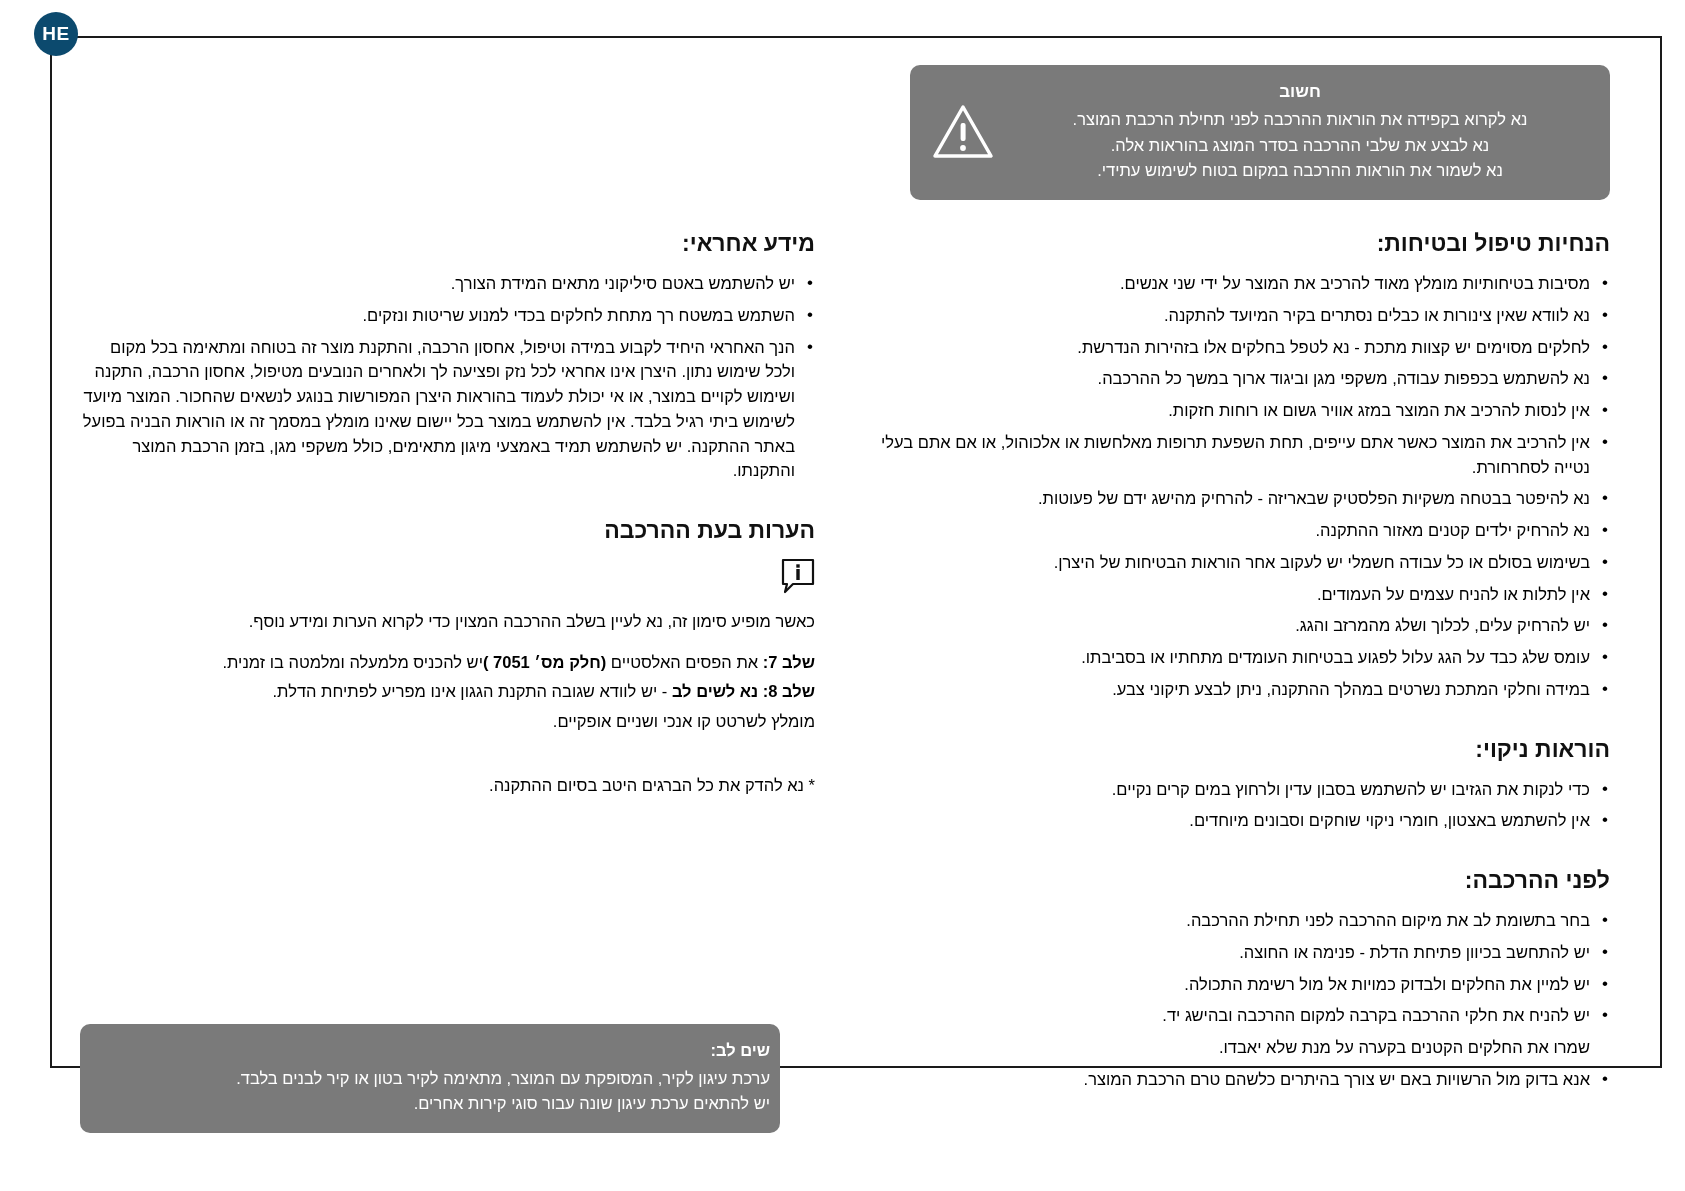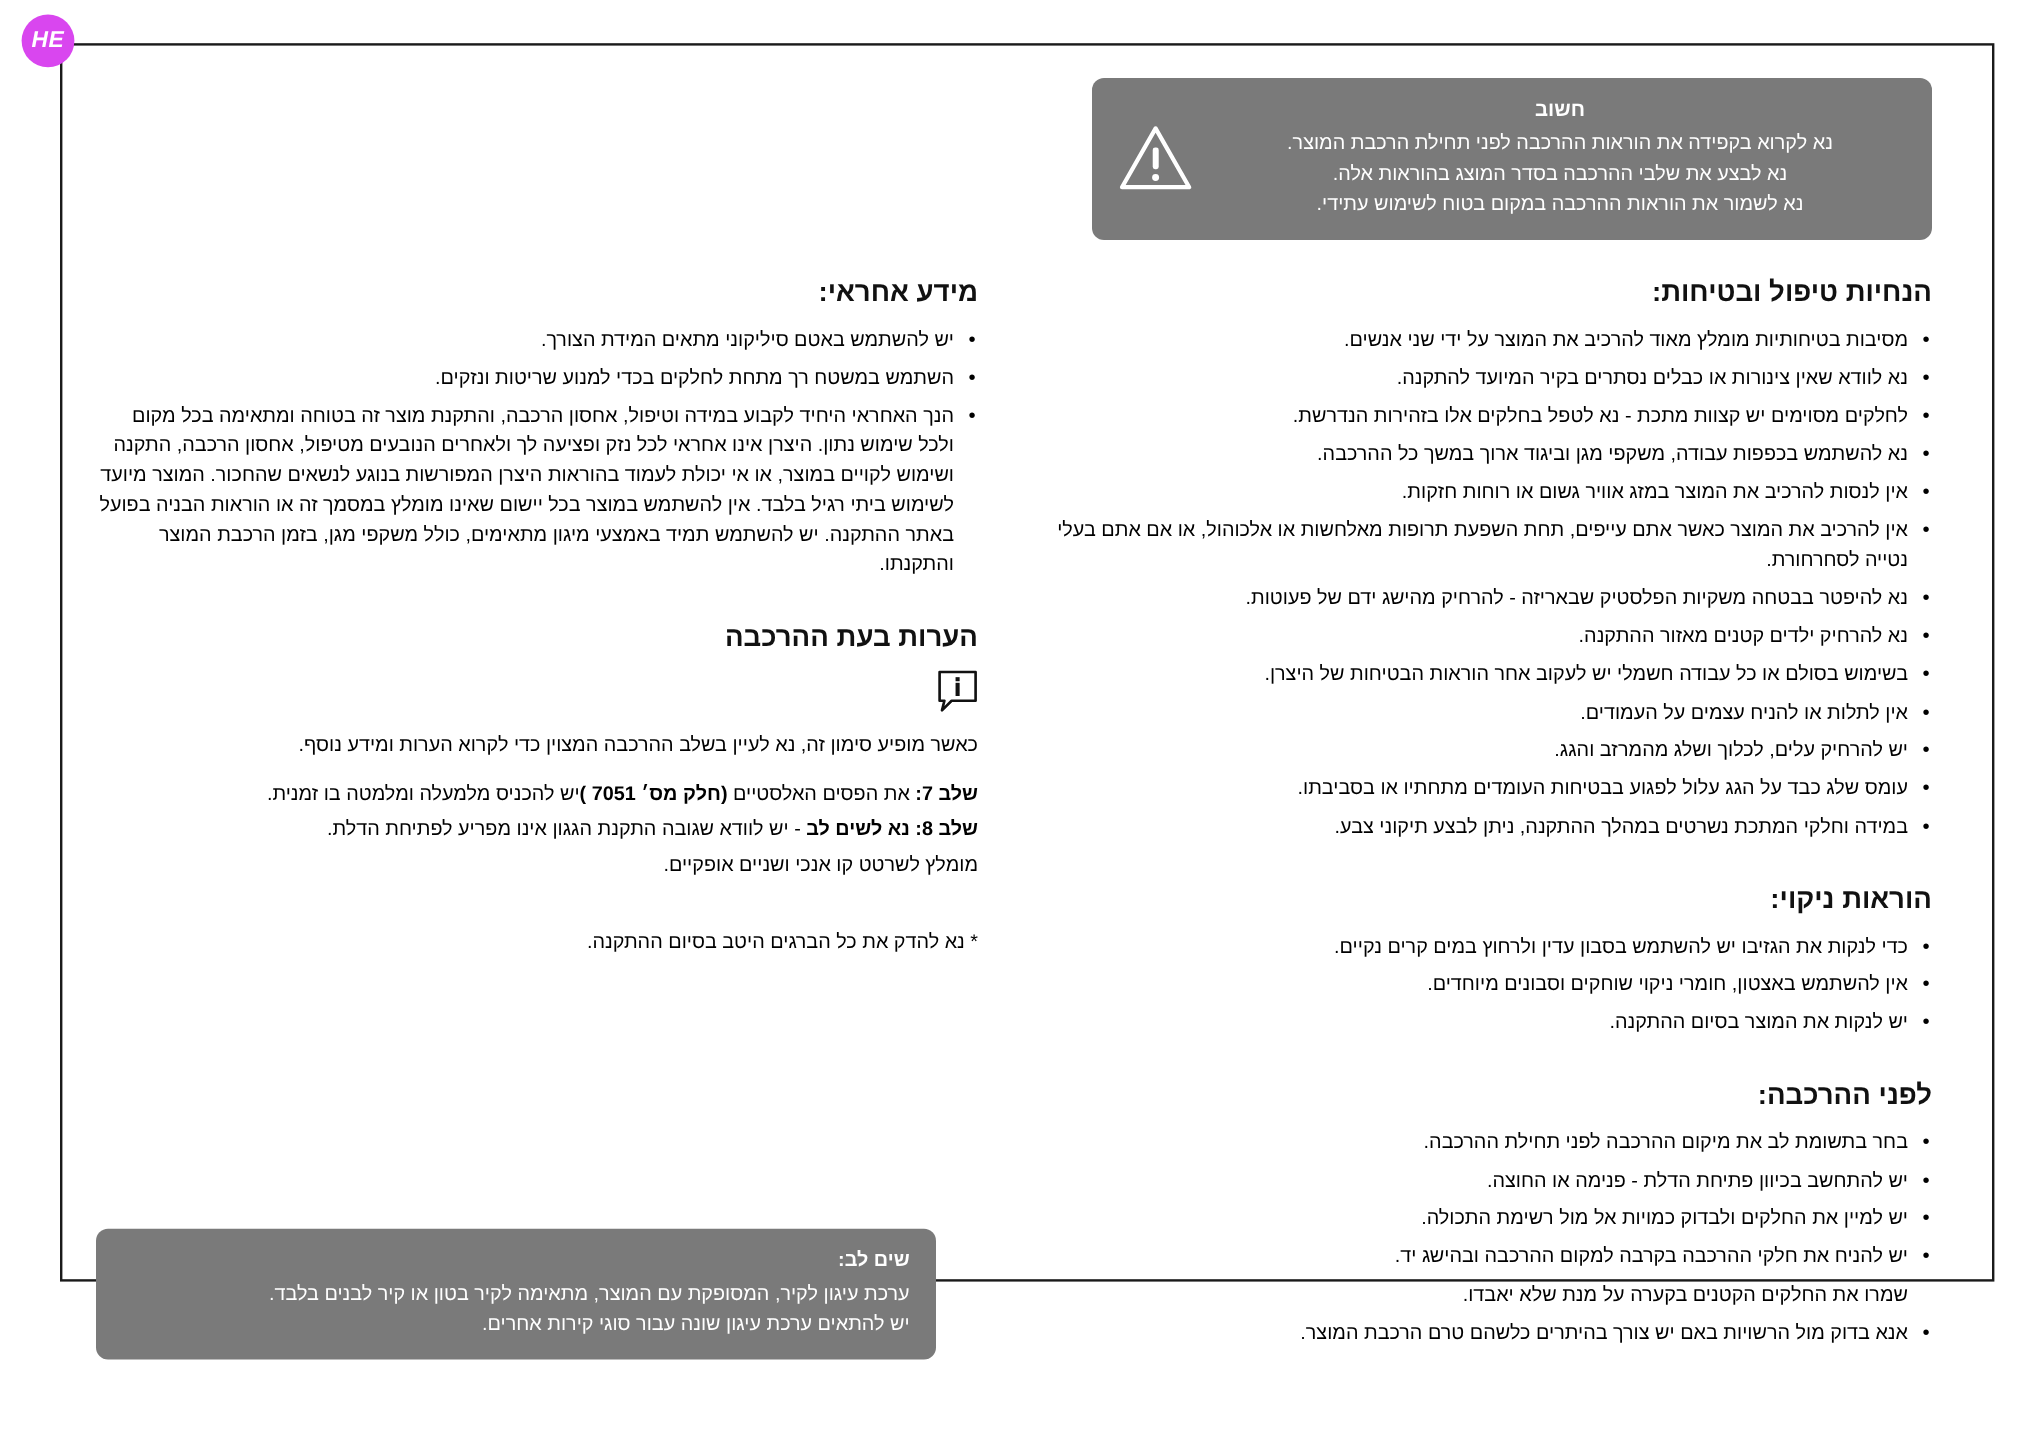--- a/index.html
+++ b/index.html
@@ -13,34 +13,33 @@
     height: 1191px;
     background: #ffffff;
     font-family: "Liberation Sans", sans-serif;
     overflow: hidden;
   }
 
   
   .lang-badge {
     position: absolute;
     top: 12px;
-    left: 18px;
+    left: 34px;
     width: 44px;
     height: 44px;
     border-radius: 50%;
-    background: #d946ef;
+    background: #0c4a6e;
     color: #ffffff;
     font-size: 19px;
     font-weight: bold;
     display: flex;
     align-items: center;
     justify-content: center;
     letter-spacing: 0.5px;
     z-index: 5;
-    font-style: italic;
   }
 
   
   .frame {
     position: absolute;
     left: 50px;
     top: 36px;
     width: 1612px;
     height: 1032px;
     border: 2px solid #1a1a1a;
@@ -174,21 +173,21 @@
 
   
   .note-box {
     position: absolute;
     left: 80px;
     bottom: 58px;
     width: 700px;
     background: #7a7a7a;
     border-radius: 10px;
     color: #ffffff;
-    padding: 14px 22px 16px 22px;
+    padding: 14px 10px 16px 22px;
     box-sizing: border-box;
     direction: rtl;
     text-align: right;
     font-size: 16.5px;
     line-height: 1.55;
   }
   .note-box .note-title {
     font-weight: bold;
     margin-bottom: 2px;
   }
@@ -239,21 +238,20 @@
           <li>עומס שלג כבד על הגג עלול לפגוע בבטיחות העומדים מתחתיו או בסביבתו.</li>
           <li>במידה וחלקי המתכת נשרטים במהלך ההתקנה, ניתן לבצע תיקוני צבע.</li>
         </ul>
       </div>
 
       <div class="section">
         <h2 class="section-title">הוראות ניקוי:</h2>
         <ul class="bullets">
           <li>כדי לנקות את הגזיבו יש להשתמש בסבון עדין ולרחוץ במים קרים נקיים.</li>
           <li>אין להשתמש באצטון, חומרי ניקוי שוחקים וסבונים מיוחדים.</li>
-          <li>יש לנקות את המוצר בסיום ההתקנה.</li>
         </ul>
       </div>
 
       <div class="section">
         <h2 class="section-title">לפני ההרכבה:</h2>
         <ul class="bullets">
           <li>בחר בתשומת לב את מיקום ההרכבה לפני תחילת ההרכבה.</li>
           <li>יש להתחשב בכיוון פתיחת הדלת - פנימה או החוצה.</li>
           <li>יש למיין את החלקים ולבדוק כמויות אל מול רשימת התכולה.</li>
           <li>יש להניח את חלקי ההרכבה בקרבה למקום ההרכבה ובהישג יד.</li>

